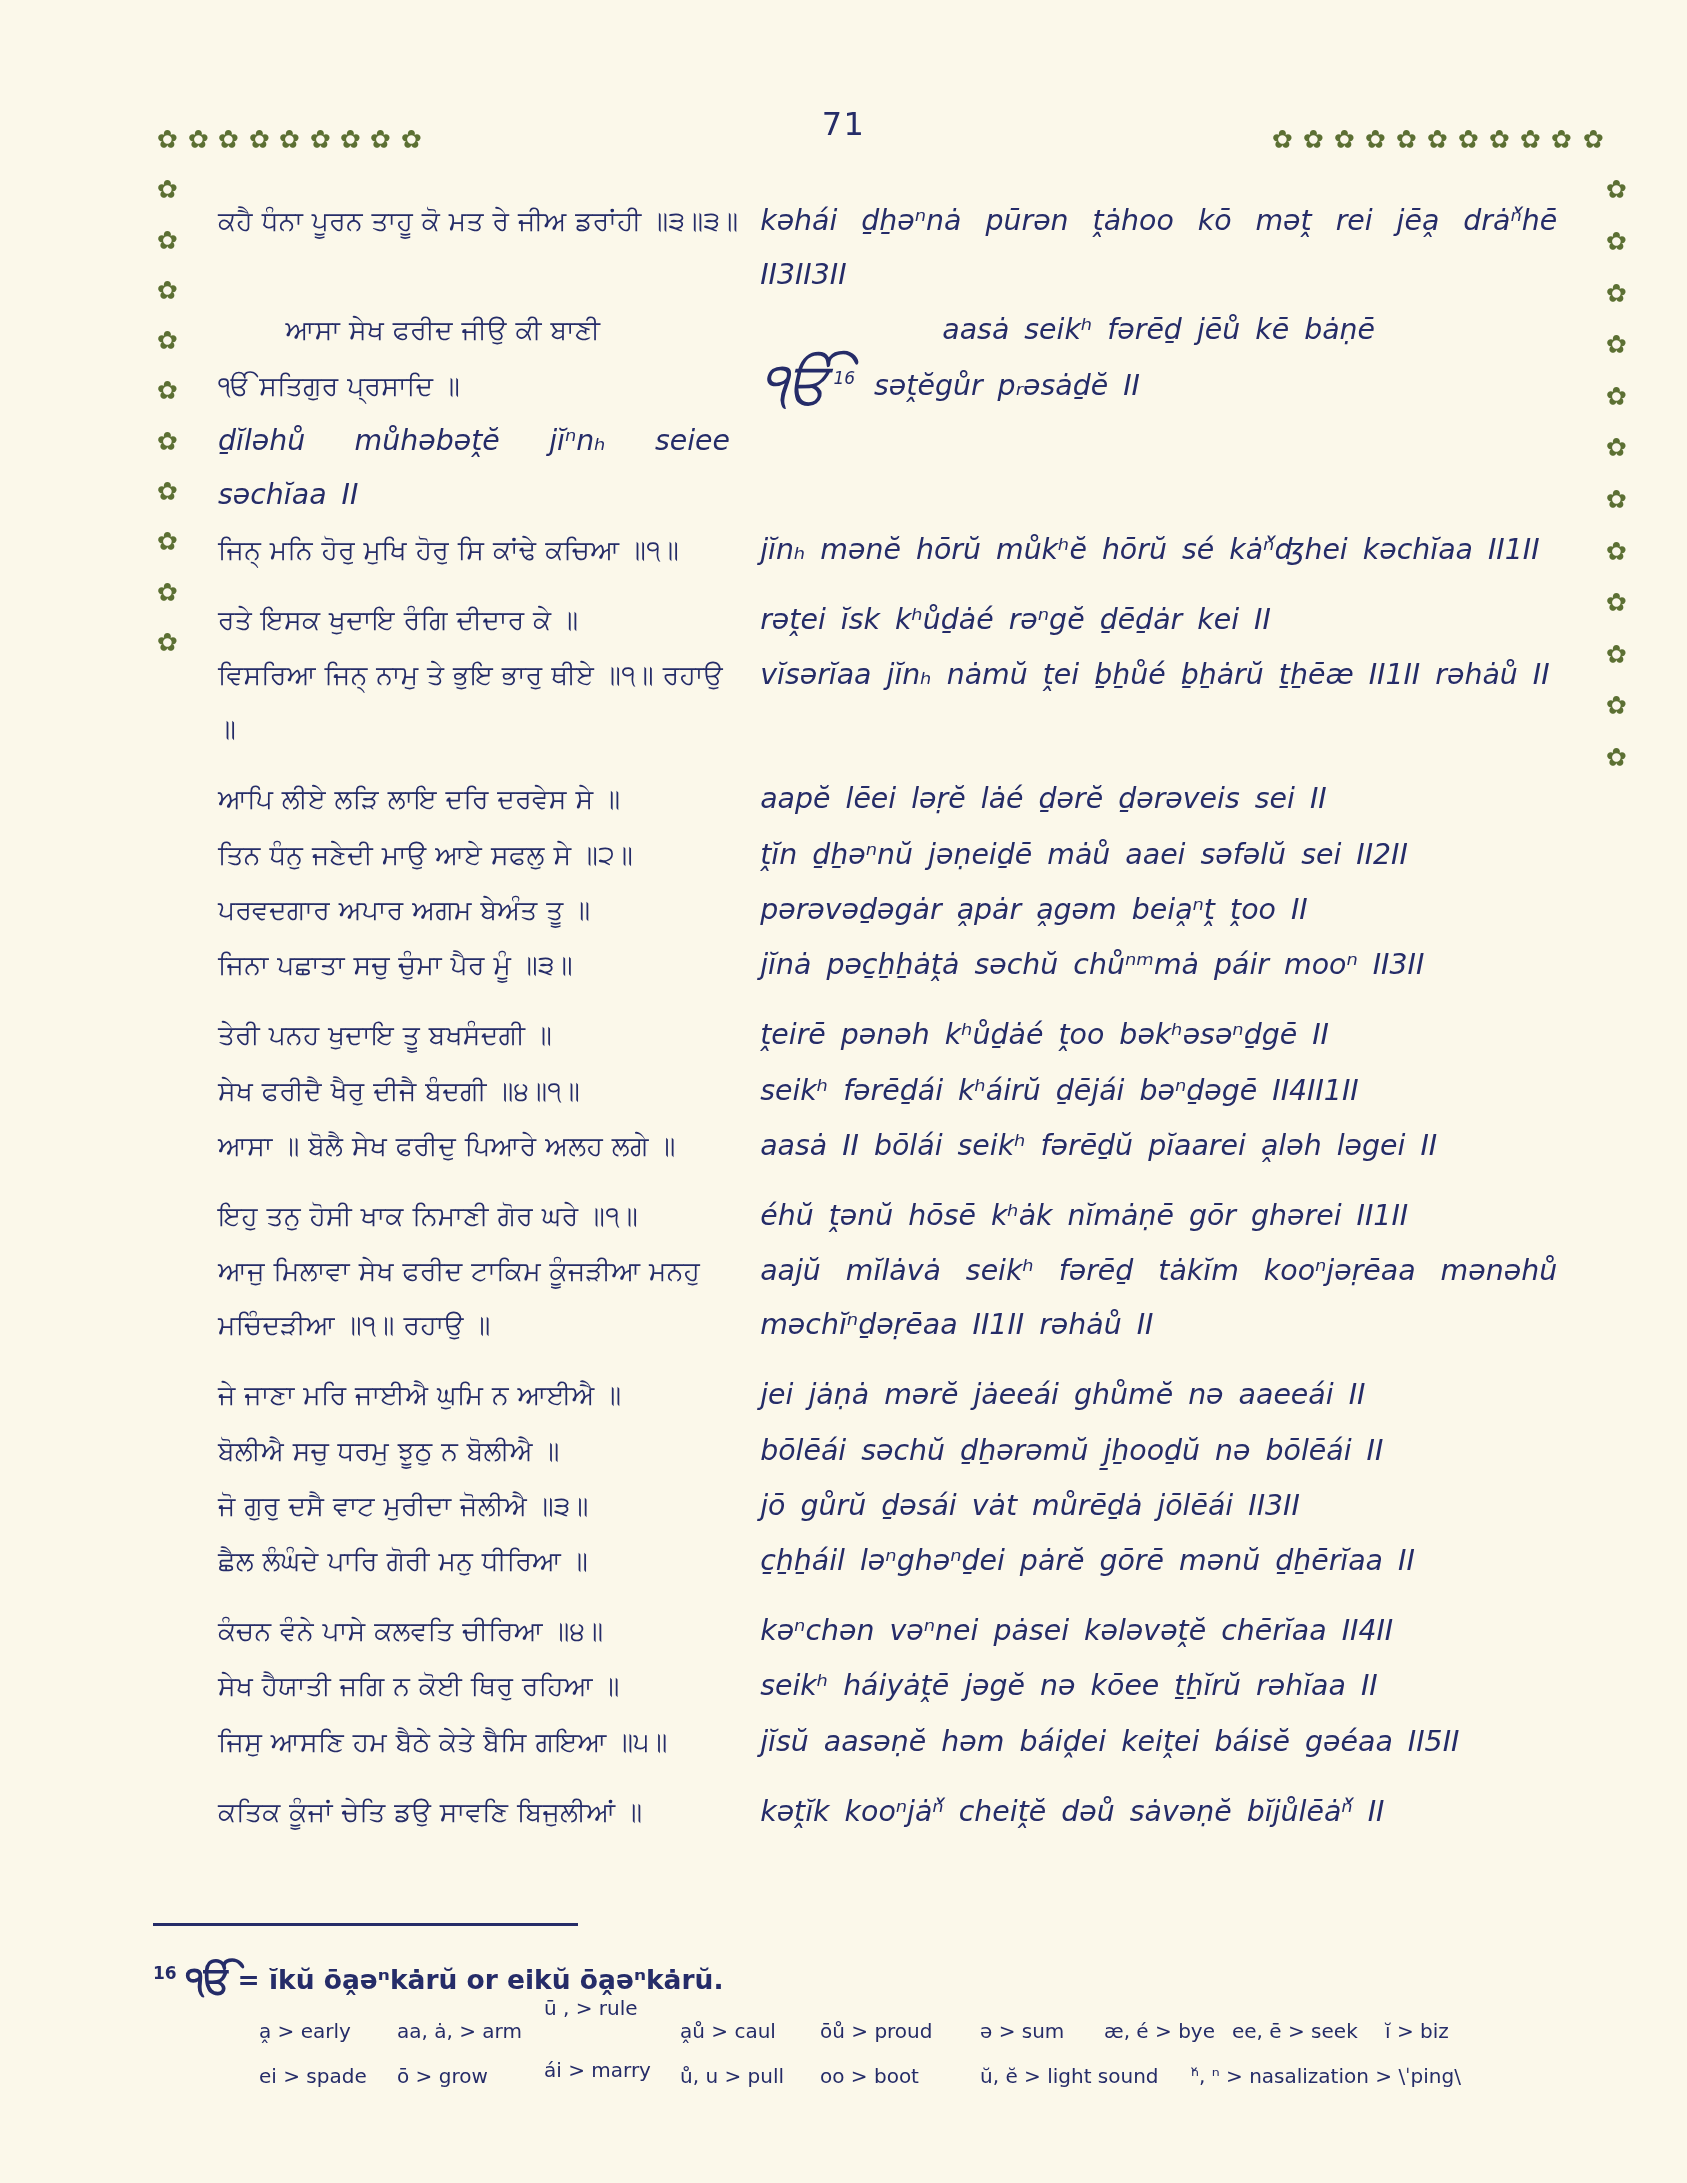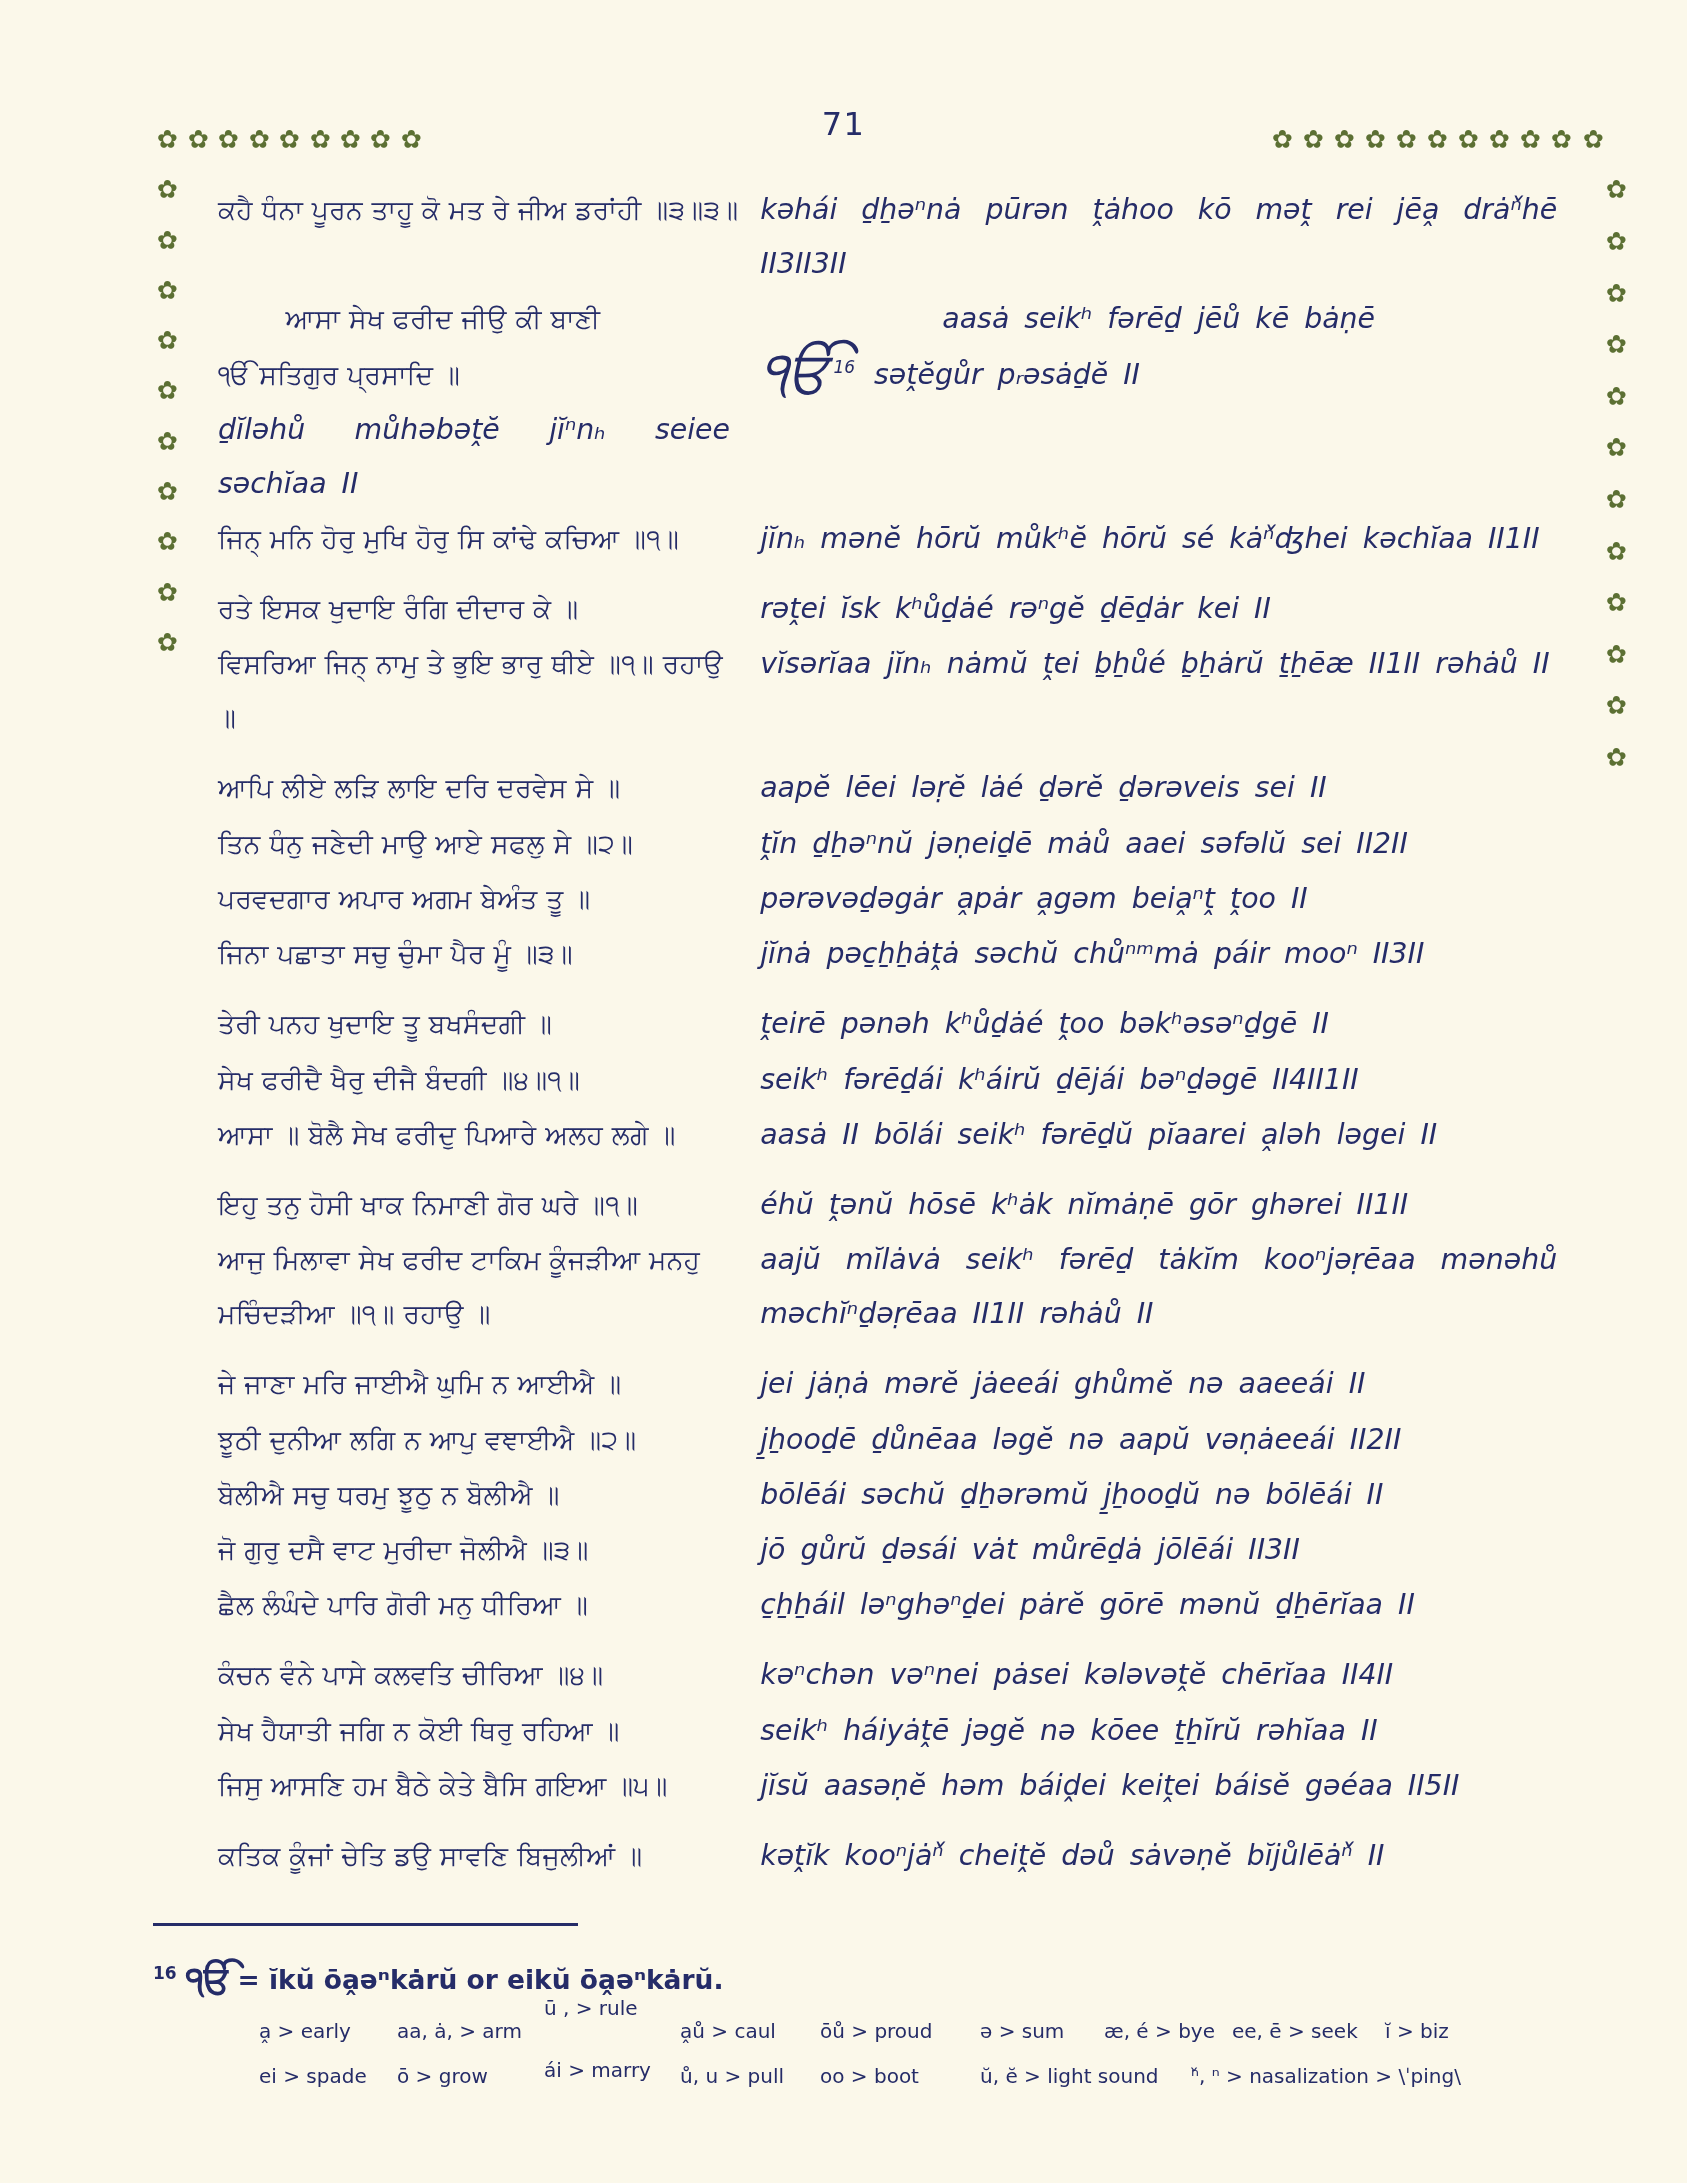--- a/index.html
+++ b/index.html
@@ -13,21 +13,21 @@
     position:relative;width:1687px;height:2183px;background:var(--bg);
     font-family:"DejaVu Sans",sans-serif;color:var(--ink);overflow:hidden;
   }
   .page-number{
     position:absolute;top:105px;left:0;width:1687px;text-align:center;
     font-size:32px;letter-spacing:1.3px;
   }
   .flower{
     position:absolute;font-size:25px;line-height:25px;color:var(--flower);
   }
-  .content{position:absolute;left:218px;top:183px;width:1363px;}
+  .content{position:absolute;left:218px;top:194px;width:1363px;}
   .pair{
     display:grid;grid-template-columns:529px 814px;column-gap:13.2px;
     align-items:start;margin-bottom:1.3px;
   }
   .pair.stanza{margin-top:16px;}
   .gur{font-size:26.5px;line-height:54px;letter-spacing:0.3px;}
   .tr{font-size:28.4px;line-height:54px;word-spacing:6px;text-align:justify;padding-right:17px;font-style:italic;}
   .pair.center .gur{text-align:center;padding-right:79px;}
   .pair.center .tr{text-align:center;}
   .ek-big{font-size:58px;line-height:0;vertical-align:-8px;}
@@ -172,24 +172,20 @@
     <div class="pair">
       <div class="gur">ਆਜੁ ਮਿਲਾਵਾ ਸੇਖ ਫਰੀਦ ਟਾਕਿਮ ਕੂੰਜੜੀਆ ਮਨਹੁ ਮਚਿੰਦੜੀਆ ॥੧॥ ਰਹਾਉ ॥</div>
       <div class="tr">aajŭ mĭlȧvȧ seikʰ fərēḏ tȧkĭm kooⁿjəṛēaa mənəhů məchĭⁿḏəṛēaa II1II rəhȧů II</div>
     </div>
 
     <div class="pair stanza">
       <div class="gur">ਜੇ ਜਾਣਾ ਮਰਿ ਜਾਈਐ ਘੁਮਿ ਨ ਆਈਐ ॥</div>
       <div class="tr">jei jȧṇȧ mərĕ jȧeeái ghůmĕ nə aaeeái II</div>
     </div>
 
-    <div class="pair">
-      <div class="gur">ਝੂਠੀ ਦੁਨੀਆ ਲਗਿ ਨ ਆਪੁ ਵਞਾਈਐ ॥੨॥</div>
-      <div class="tr">j̱ẖooḏē ḏůnēaa ləgĕ nə aapŭ vəṇȧeeái II2II</div>
-    </div>
 
     <div class="pair">
       <div class="gur">ਬੋਲੀਐ ਸਚੁ ਧਰਮੁ ਝੂਠੁ ਨ ਬੋਲੀਐ ॥</div>
       <div class="tr">bōlēái səchŭ ḏẖərəmŭ j̱ẖooḏŭ nə bōlēái II</div>
     </div>
 
     <div class="pair">
       <div class="gur">ਜੋ ਗੁਰੁ ਦਸੈ ਵਾਟ ਮੁਰੀਦਾ ਜੋਲੀਐ ॥੩॥</div>
       <div class="tr">jō gůrŭ ḏəsái vȧt můrēḏȧ jōlēái II3II</div>
     </div>

